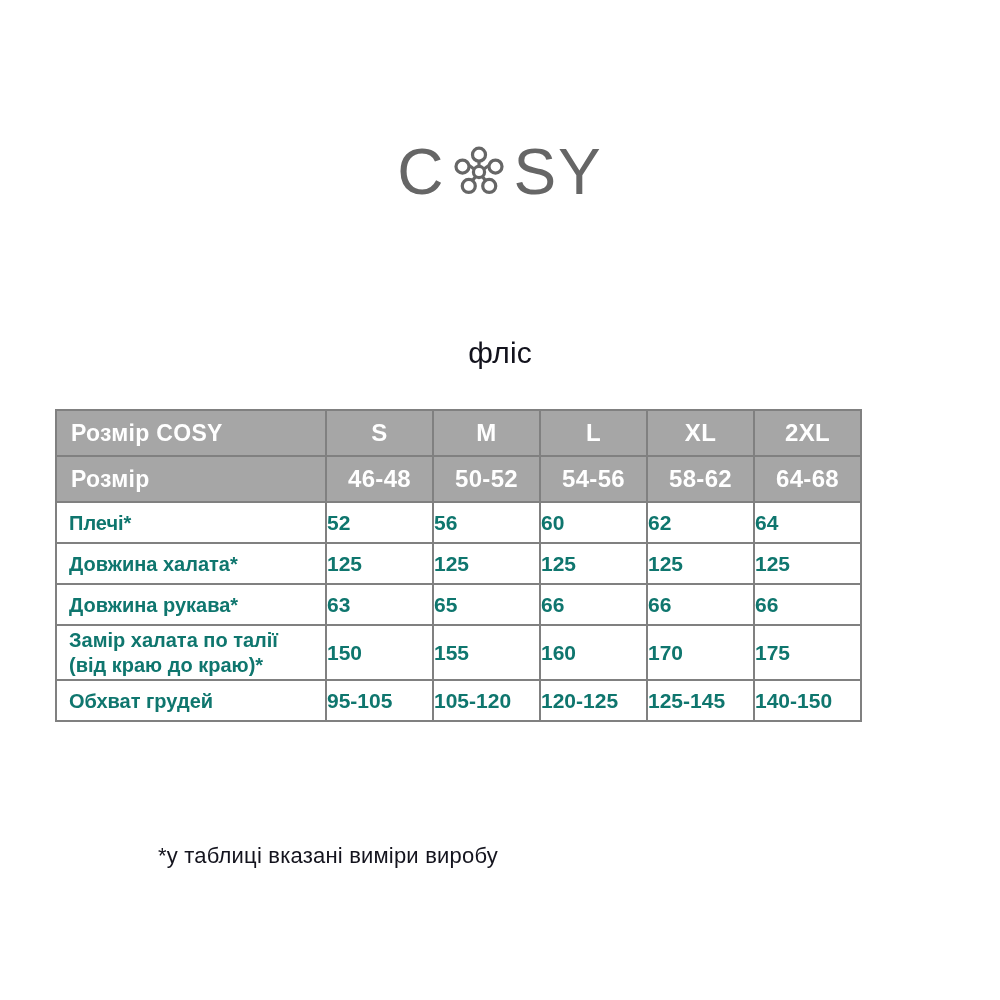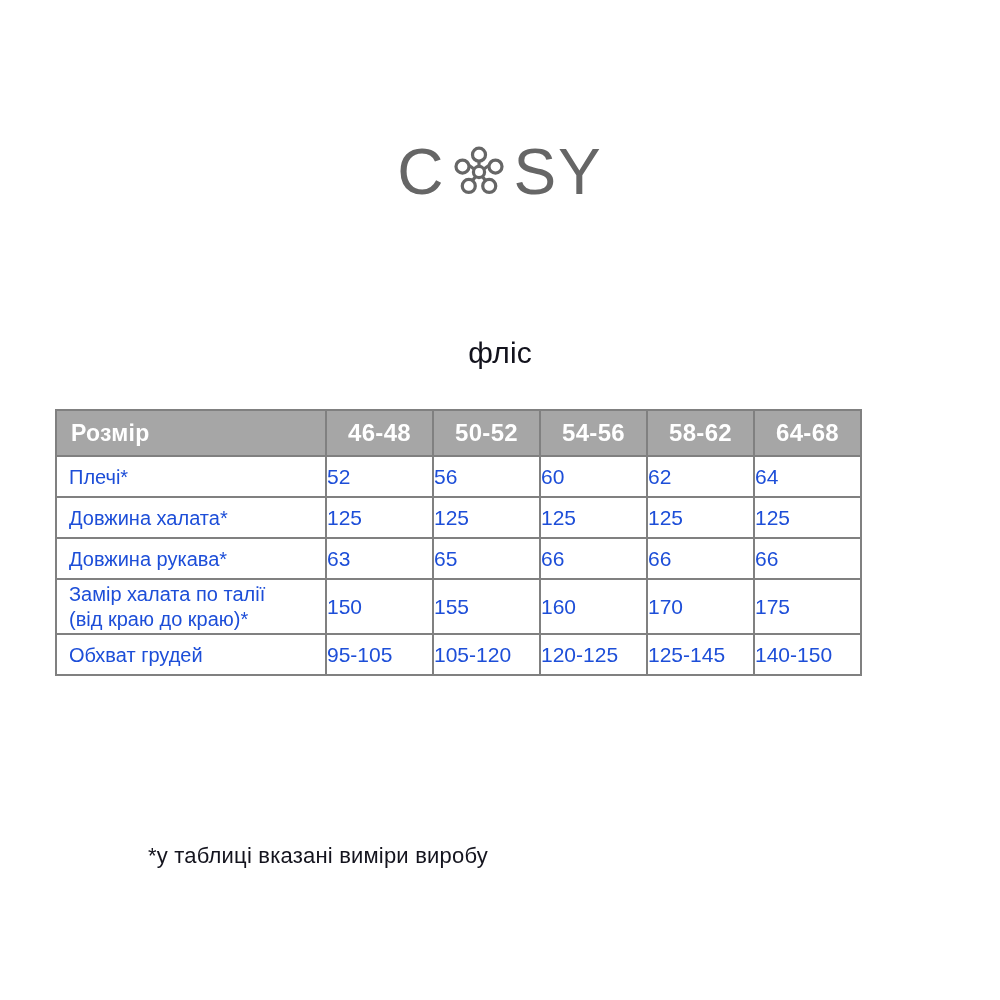--- a/index.html
+++ b/index.html
@@ -65,22 +65,22 @@
   }
   table.size-table {
     border-collapse: collapse;
     table-layout: fixed;
     width: 806px;
   }
   table.size-table td {
     border: 2px solid #808080;
     padding: 0;
     vertical-align: middle;
-    font-weight: 400;
-    color: #1d4ed8;
+    font-weight: 700;
+    color: #0f766e;
   }
   col.c-label { width: 270px; }
   col.c-size  { width: 107px; }
 
   
   tr.hdr td {
     background: #a6a6a6;
     color: #ffffff;
     font-weight: bold;
     font-size: 24px;
@@ -109,21 +109,21 @@
   td.label .l1, td.label .l2 {
     display: block;
     white-space: nowrap;
   }
   tr.row.two-line td { height: 53px; }
   tr.row.two-line td.label { line-height: 1.22; margin-top: 22px; }
 
   
   .footnote {
     position: absolute;
-    left: 148px;
+    left: 158px;
     top: 843px;
     font-size: 22px;
     font-weight: 300;
     color: #14141e;
     letter-spacing: 0.2px;
   }
 </style>
 </head>
 <body>
 
@@ -159,20 +159,28 @@
     <colgroup>
       <col class="c-label">
         <col class="c-size">
         <col class="c-size">
         <col class="c-size">
         <col class="c-size">
         <col class="c-size">
     </colgroup>
     <tbody>
       <tr class="hdr">
+        <td class="label">Розмір COSY</td>
+        <td>S</td>
+        <td>M</td>
+        <td>L</td>
+        <td>XL</td>
+        <td>2XL</td>
+      </tr>
+      <tr class="hdr">
         <td class="label">Розмір</td>
         <td>46-48</td>
         <td>50-52</td>
         <td>54-56</td>
         <td>58-62</td>
         <td>64-68</td>
       </tr>
 
       <tr class="row">
         <td class="label">

